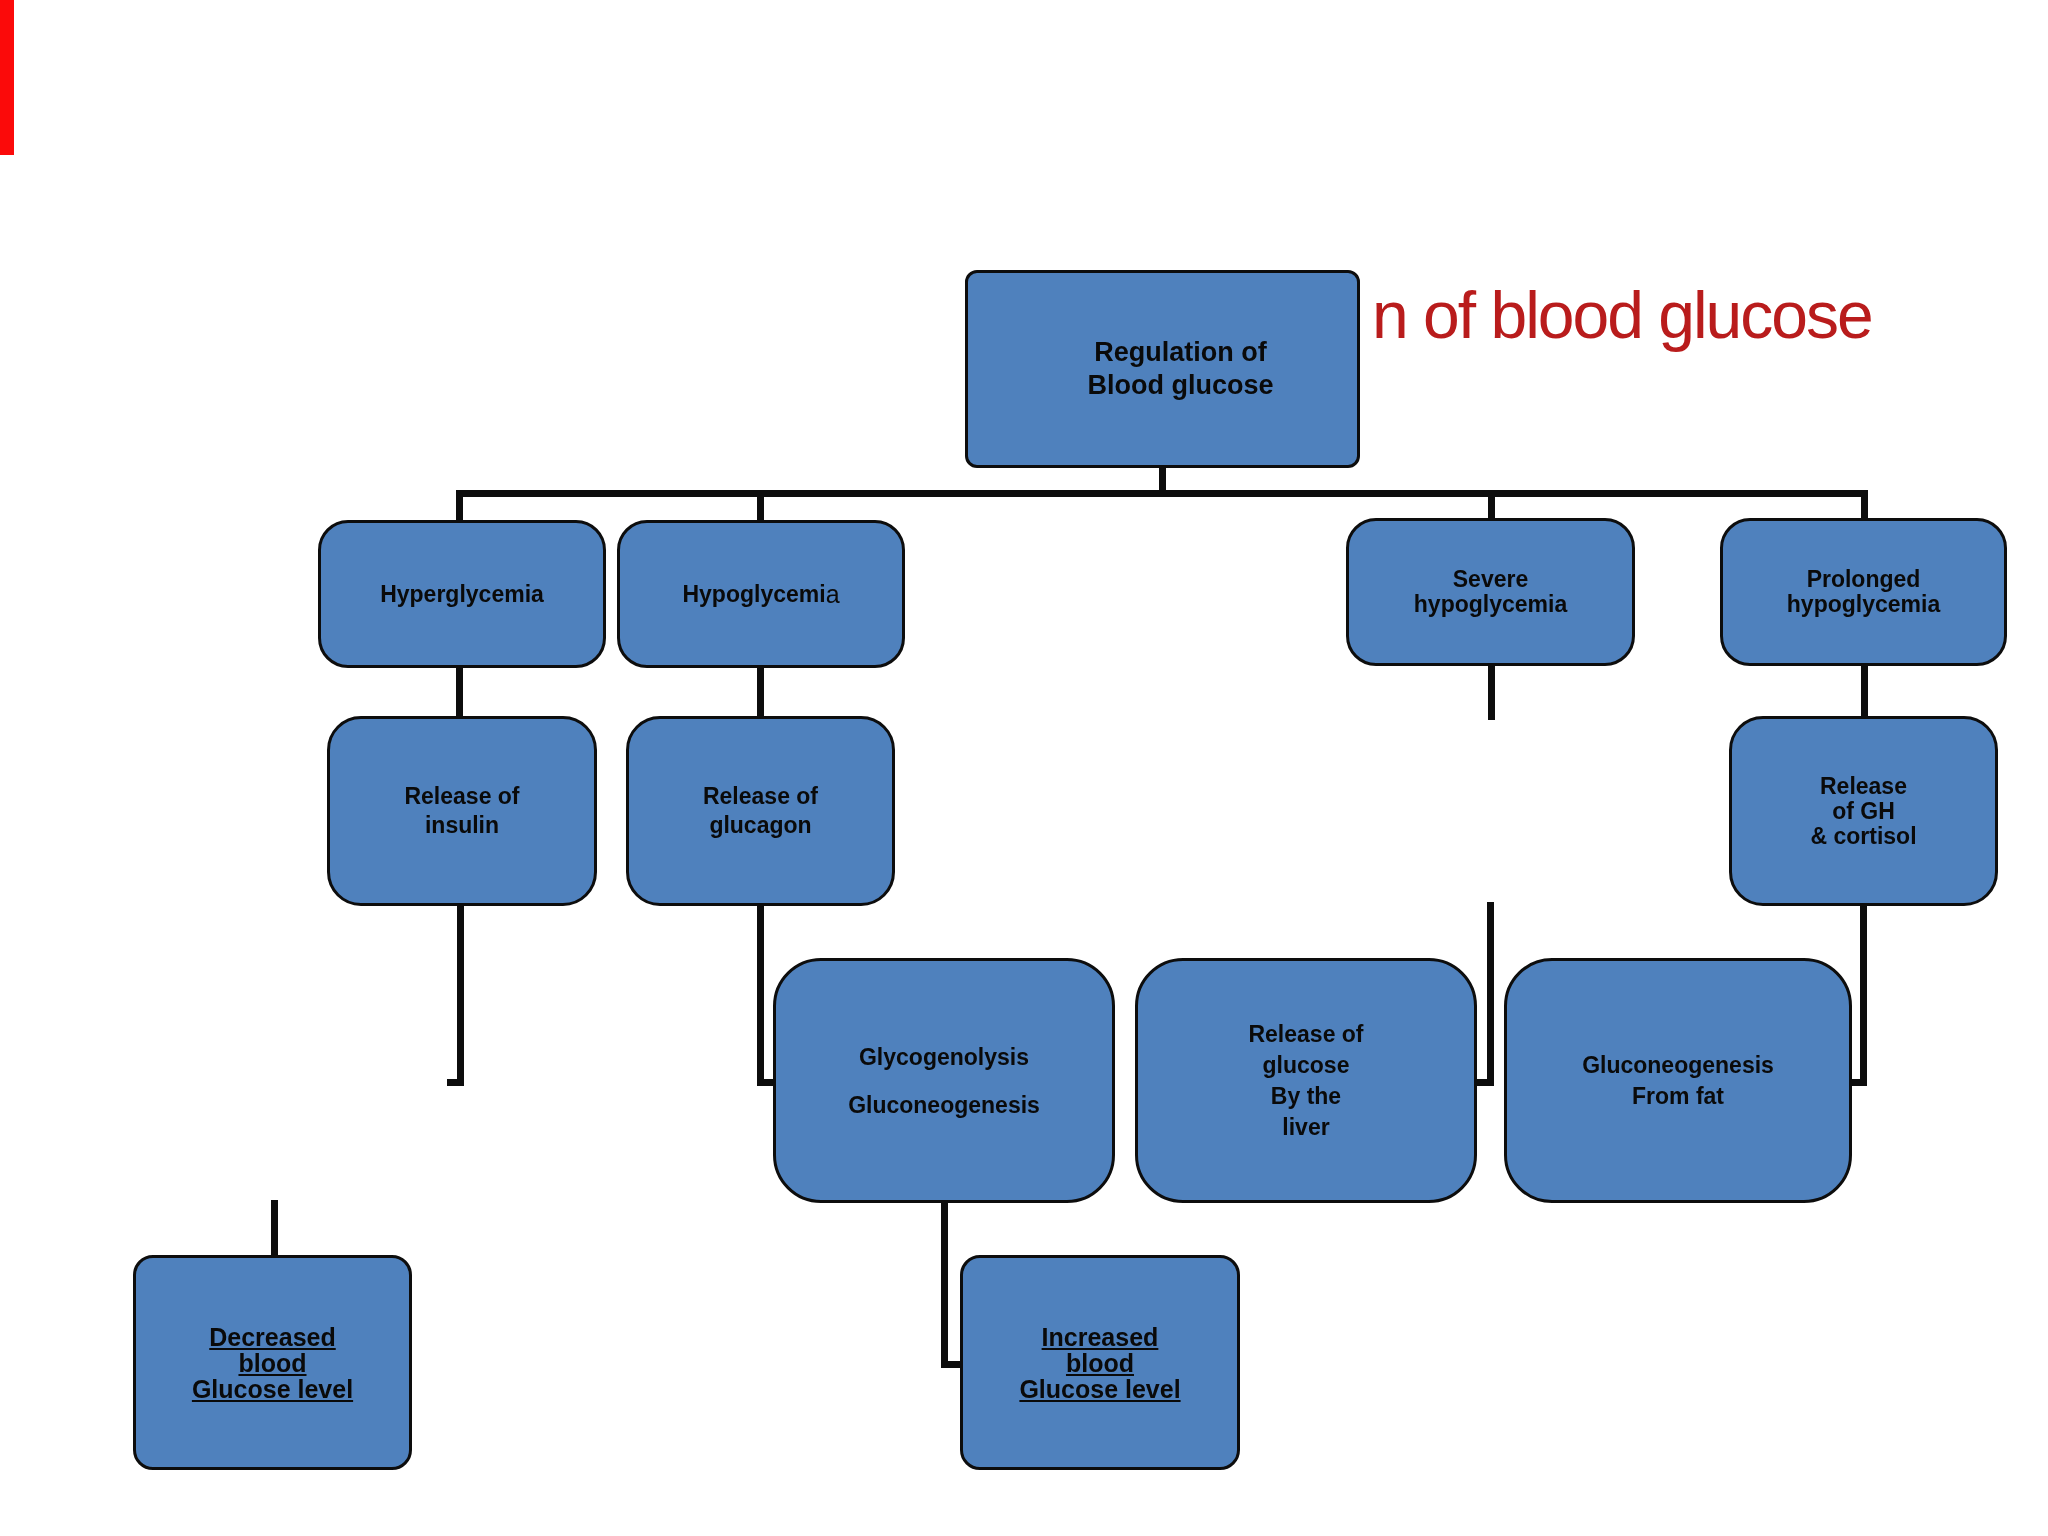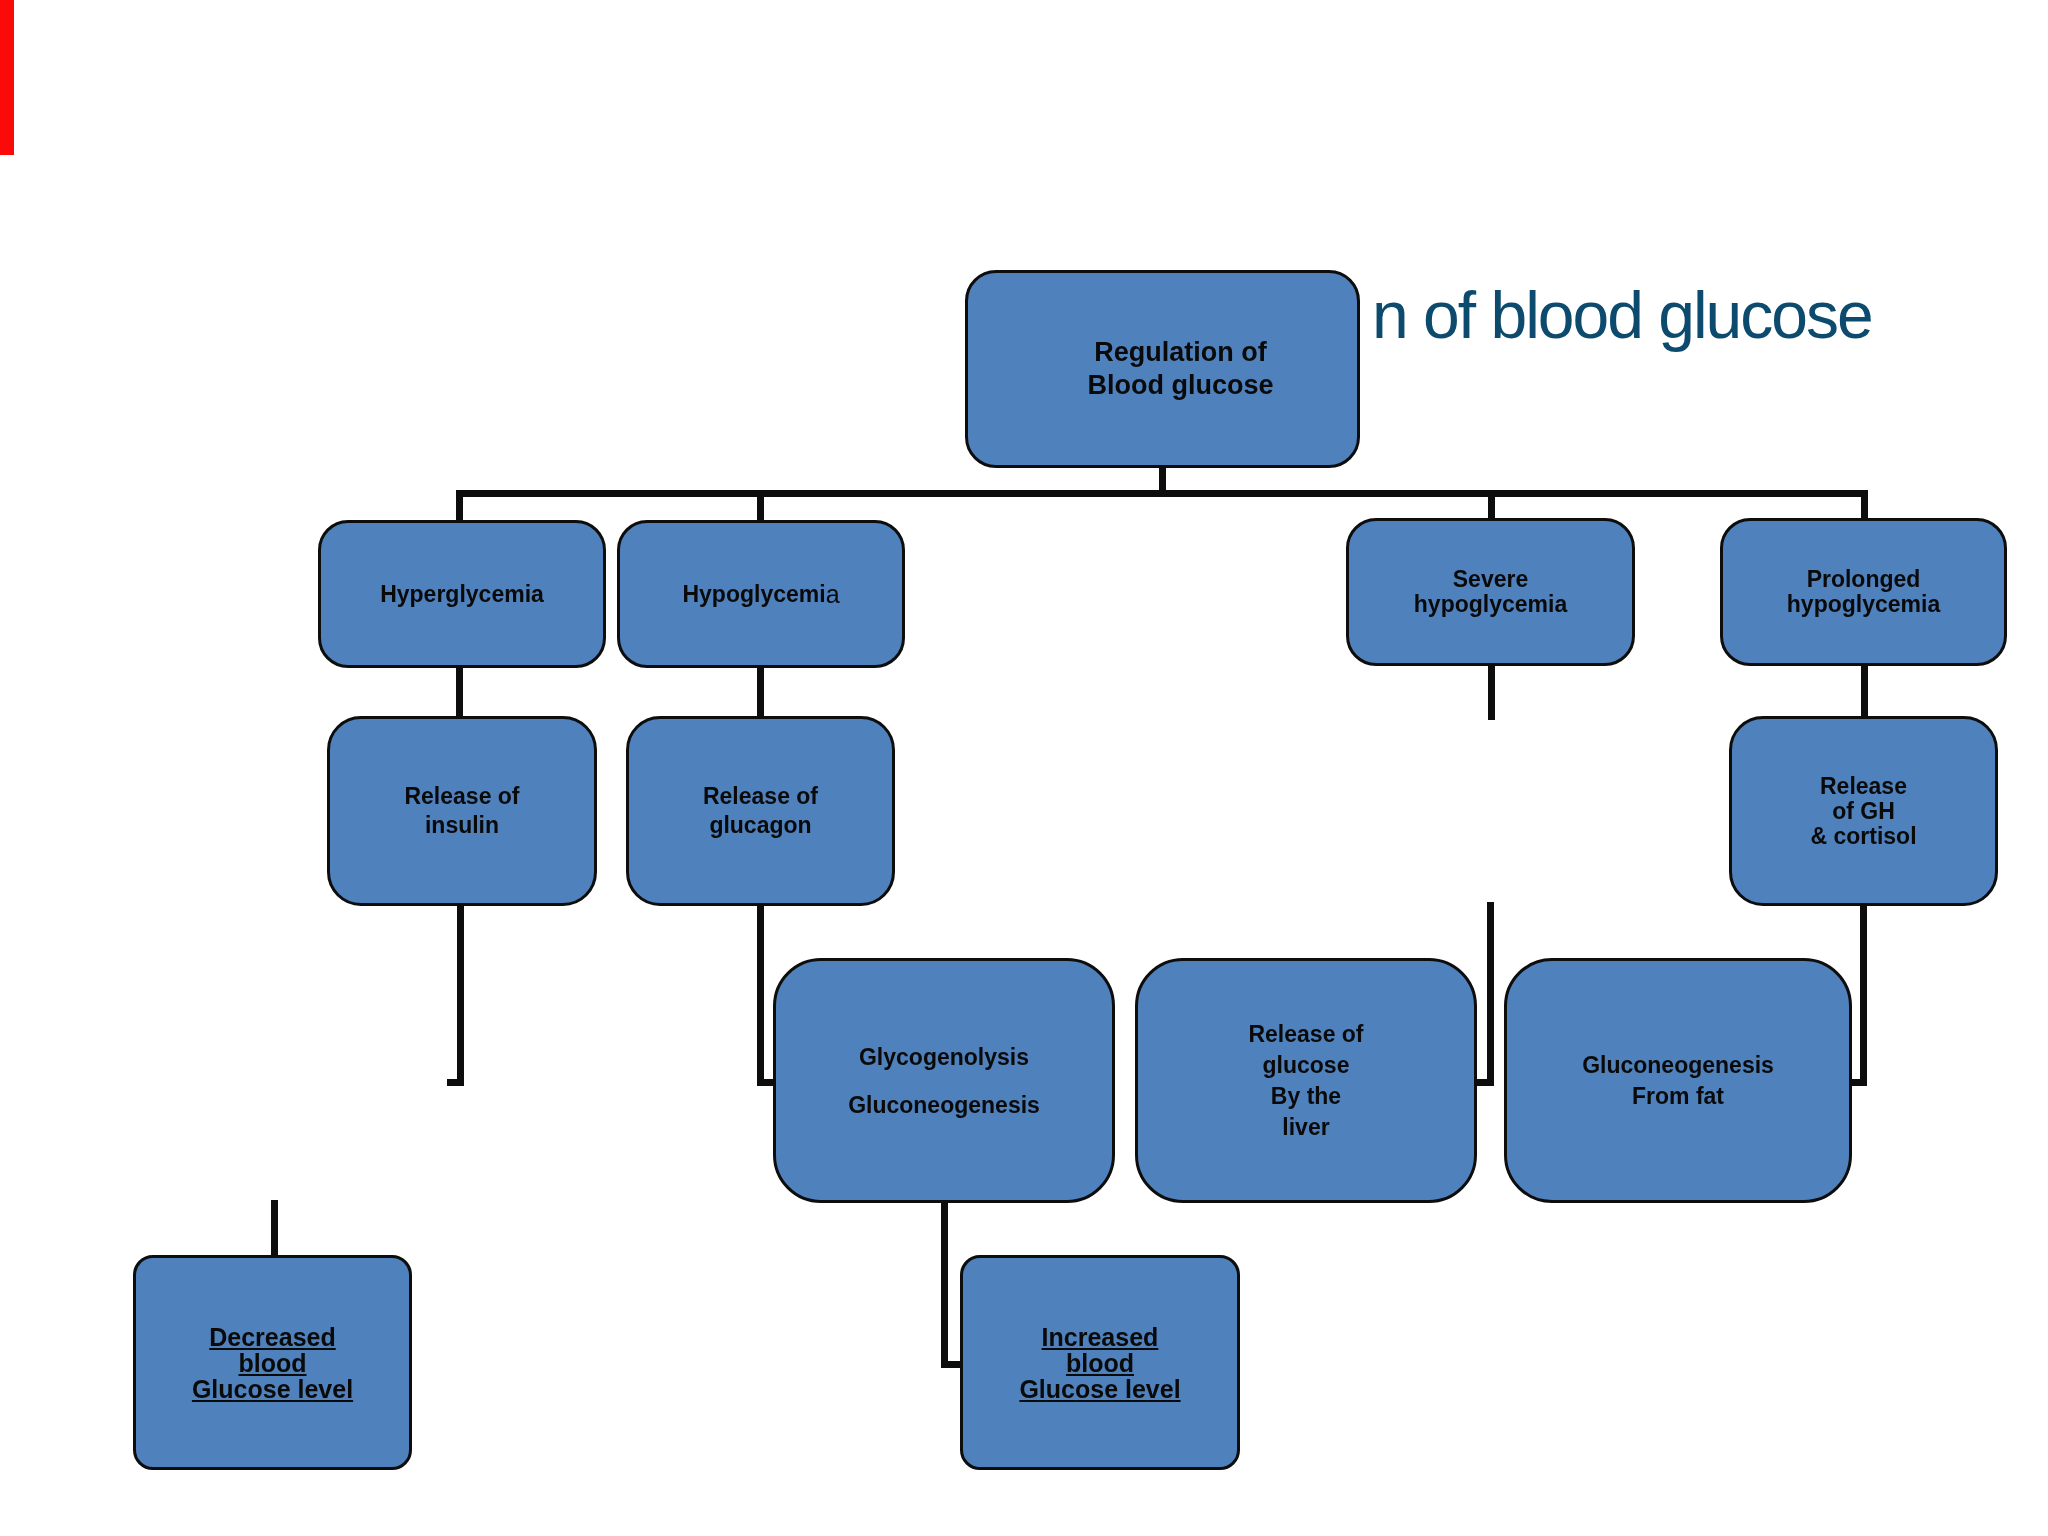--- a/index.html
+++ b/index.html
@@ -3,33 +3,33 @@
 <meta charset="utf-8">
 <style>
   html,body{margin:0;padding:0;background:#ffffff;}
   #canvas{
     position:relative;width:2048px;height:1536px;background:#ffffff;overflow:hidden;
     font-family:"Liberation Sans",sans-serif;
   }
   
   .bg-title{
     position:absolute;left:1372px;top:282px;
-    font-size:66px;letter-spacing:-2px;color:#0c4a6e;white-space:nowrap;
+    font-size:66px;letter-spacing:-2px;color:#b91c1c;white-space:nowrap;
     font-weight:400;line-height:1;
   }
   
   .red-bar{position:absolute;left:0;top:0;width:14px;height:155px;background:#fb0a0a;}
   
   .node{
     position:absolute;background:#4f81bd;border:3px solid #0d0d0d;box-sizing:border-box;
     display:flex;align-items:center;justify-content:center;text-align:center;
     color:#0a0a0a;font-weight:700;font-size:23px;line-height:29px;white-space:pre-line;
   }
   .node .lbl{white-space:pre-line;}
-  .r30{border-radius:30px;} .r34{border-radius:34px;} .r40{border-radius:31px;padding-left:36px;}
+  .r30{border-radius:30px;} .r34{border-radius:34px;} .r40{border-radius:12px;padding-left:36px;}
   .r44{border-radius:20px;text-decoration:underline;} .r48{border-radius:48px;}
   .lh31{line-height:31px;} .lh24{line-height:24px;}
   #node-root{left:965px;top:270px;width:395px;height:198px;font-size:27px;line-height:33px;}
   #node-hyper{left:318px;top:520px;width:288px;height:148px;}
   #node-hypo{left:617px;top:520px;width:288px;height:148px;}
   #node-hypo .tail{font-weight:400;font-size:25px;}
   #node-severe{left:1346px;top:518px;width:289px;height:148px;line-height:25px;}
   #node-prolonged{left:1720px;top:518px;width:287px;height:148px;line-height:25px;}
   #node-insulin{left:327px;top:716px;width:270px;height:190px;}
   #node-glucagon{left:626px;top:716px;width:269px;height:190px;}

